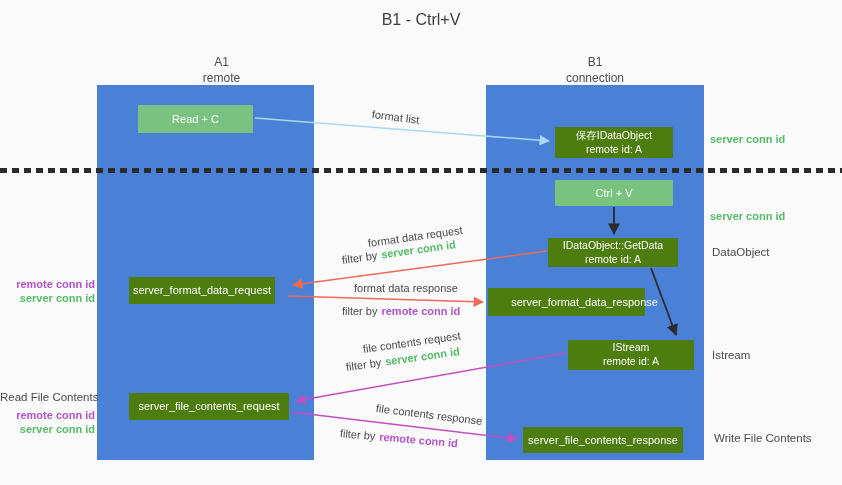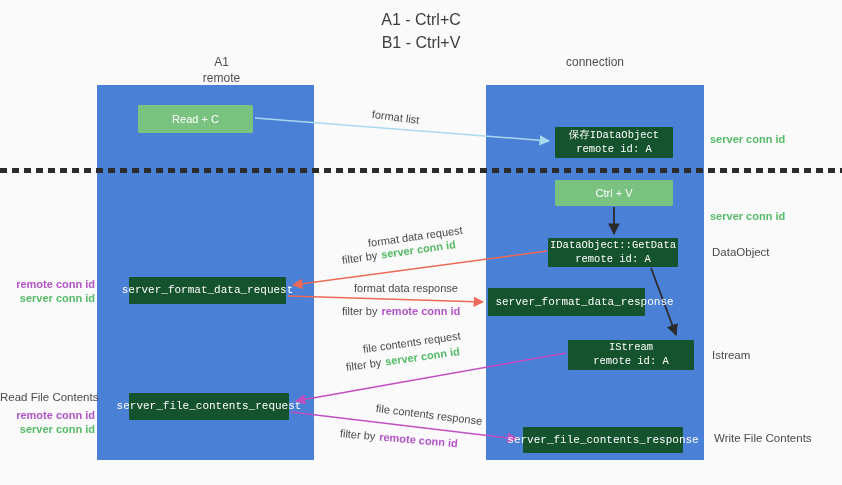--- a/index.html
+++ b/index.html
@@ -15,27 +15,27 @@
   #hdrB { left:486px; width:218px; top:55px; }
   .lane { position:absolute; top:85px; height:375px; background:#4a80d5; }
   #laneA { left:97px; width:217px; }
   #laneB { left:486px; width:218px; }
   .divider { position:absolute; left:0; top:168px; width:842px; height:5px;
              background:repeating-linear-gradient(90deg,#2b2b2b 0 7px,transparent 7px 12px); }
   svg.arrows { position:absolute; left:0; top:0; width:842px; height:485px; pointer-events:none; }
   .node { position:absolute; display:flex; flex-direction:column; align-items:center;
           justify-content:center; color:#fff; text-align:center; line-height:1.3;
           border-radius:1px; }
-  .orange { background:#14532d;font-family:Liberation Mono, monospace; }
+  .orange { background:#4d7c0f; }
   .green  { background:#79c27f; }
   #n-ctrlc   { left:138px; top:105px; width:115px; height:28px; font-size:11px; }
   #n-save    { left:555px; top:127px; width:118px; height:31px; font-size:10.5px; }
   #n-ctrlv   { left:555px; top:180px; width:118px; height:26px; font-size:11px; }
   #n-getdata { left:548px; top:238px; width:130px; height:29px; font-size:10.5px; }
-  #n-fmtreq  { left:129px; top:277px; width:157px; height:27px; font-size:11px; }
+  #n-fmtreq  { left:129px; top:277px; width:146px; height:27px; font-size:11px; }
   #n-fmtresp { left:488px; top:288px; width:157px; height:28px; font-size:11px;padding-left:36px; }
   #n-istream { left:568px; top:340px; width:126px; height:30px; font-size:10.5px; }
   #n-filereq { left:129px; top:393px; width:160px; height:27px; font-size:11px; }
   #n-fileresp{ left:523px; top:427px; width:160px; height:26px; font-size:11px; }
   .side { position:absolute; font-size:11px; line-height:1.25; white-space:nowrap; }
   .plain { color:#4a4a4a; }
   .key-green  { color:#56bb68; font-weight:bold; }
   .key-purple { color:#b254c8; font-weight:bold; }
   .left-col { left:0; width:95px; text-align:right; }
   #r1 { left:710px; top:133px; }
@@ -60,29 +60,29 @@
   #f-freqb  { left:346px; top:361px; transform:rotate(-8deg); }
   #f-fresp  { left:376px; top:402px; transform:rotate(7deg); }
   #f-frespb { left:340px; top:427px; transform:rotate(5deg); }
 </style>
 </head>
 <body>
 
 <div class="canvas">
 
   <div class="title">
-    <div>A1 - Ctrl+C</div>
     <div>B1 - Ctrl+V</div>
   </div>
 
   <div class="lane-header" id="hdrA">
     <div>A1</div>
     <div>remote</div>
   </div>
   <div class="lane-header" id="hdrB">
+    <div>B1</div>
     <div>connection</div>
   </div>
 
   <div class="lane" id="laneA"></div>
   <div class="lane" id="laneB"></div>
 
   <div class="divider"></div>
 
   <svg class="arrows" viewBox="0 0 842 485">
     <defs>

